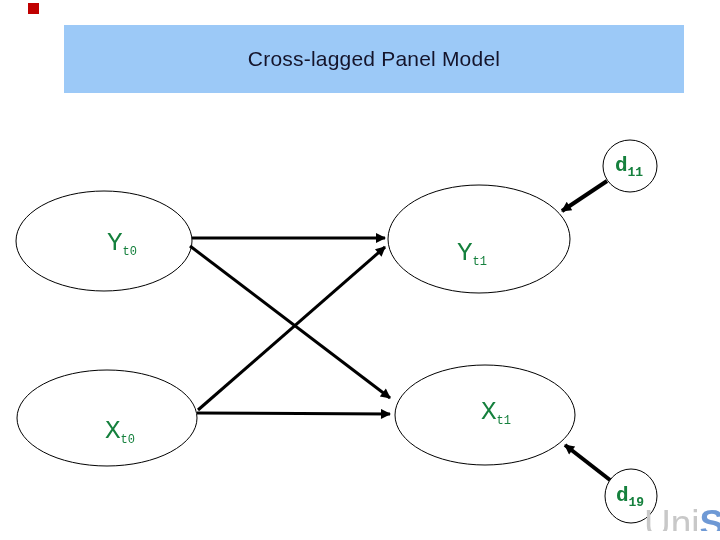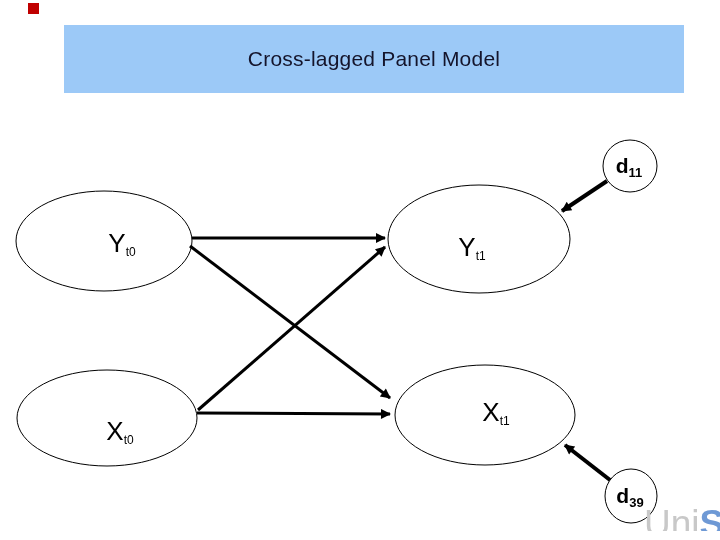--- a/index.html
+++ b/index.html
@@ -12,21 +12,21 @@
     background:#C00000;
   }
   .title-bar {
     position:absolute; left:64px; top:25px; width:620px; height:68px;
     background:#9CC9F7; display:flex; align-items:center; justify-content:center;
   }
   .title-text { font-size:21px; color:#14142B; letter-spacing:0.2px; }
   svg.diagram { position:absolute; left:0; top:0; }
   .node-label {
     position:absolute; transform:translate(-50%,-50%);
-    color:#000000; white-space:nowrap; line-height:1;
+    color:#15803d; white-space:nowrap; line-height:1;font-family:Liberation Mono, monospace;
   }
   .node-label .main { font-size:26px; }
   .node-label sub { font-size:12px; line-height:1; }
   .d-label .main { font-size:21px; font-weight:bold; }
   .d-label sub { font-size:13px; font-weight:bold; }
   .logo {
     position:absolute; left:644px; top:505px; font-size:37px; line-height:1;
     white-space:nowrap;
   }
   .logo .uni { color:#C8C8C8; }
@@ -63,33 +63,33 @@
     <line x1="190" y1="246" x2="390" y2="398" stroke="#000" stroke-width="3" marker-end="url(#arrow)"></line>
     <line x1="198" y1="410" x2="385" y2="247" stroke="#000" stroke-width="3" marker-end="url(#arrow)"></line>
 
     <line x1="607" y1="181" x2="562" y2="211" stroke="#000" stroke-width="4" marker-end="url(#arrow)"></line>
     <line x1="610" y1="480" x2="565" y2="445" stroke="#000" stroke-width="4" marker-end="url(#arrow)"></line>
   </svg>
 
   <div class="node-label" style="left:122px; top:244px;">
     <span class="main">Y</span><sub>t0</sub>
   </div>
-  <div class="node-label" style="left:472px; top:248px;">
+  <div class="node-label" style="left:472px; top:254px;">
     <span class="main">Y</span><sub>t1</sub>
   </div>
   <div class="node-label" style="left:120px; top:432px;">
     <span class="main">X</span><sub>t0</sub>
   </div>
   <div class="node-label" style="left:496px; top:413px;">
     <span class="main">X</span><sub>t1</sub>
   </div>
   <div class="node-label d-label" style="left:629px; top:167px;">
     <span class="main">d</span><sub>11</sub>
   </div>
   <div class="node-label d-label" style="left:630px; top:497px;">
-    <span class="main">d</span><sub>39</sub>
+    <span class="main">d</span><sub>19</sub>
   </div>
 
   <div class="logo">
     <span class="uni">Uni</span><span class="s">S</span>
   </div>
 
 </div>
 
 </body></html>

